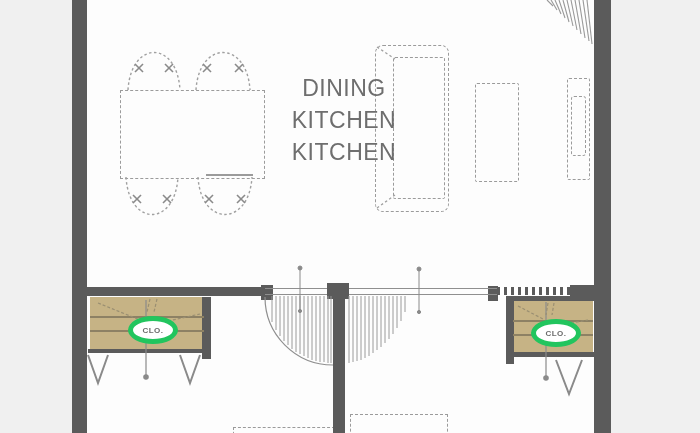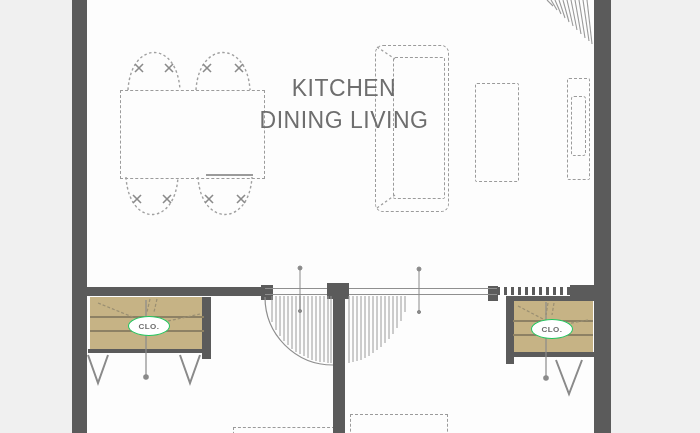--- a/index.html
+++ b/index.html
@@ -24,21 +24,21 @@
     background:repeating-linear-gradient(90deg,var(--wall) 0 3px,#ffffff 3px 7px);
   }
   .overlay{position:absolute;left:0;top:0;width:700px;height:433px;z-index:5;pointer-events:none;}
   .room-label{
     left:238px;top:72px;width:212px;z-index:6;
     text-align:center;color:var(--label-text);
     font-size:23px;line-height:32px;letter-spacing:0.5px;
   }
   .clo-badge{
     z-index:6;width:40px;height:18px;background:#ffffff;
-    border:1px solid #22c55e;border-radius:50%;
+    border:5px solid #22c55e;border-radius:50%;
     display:flex;align-items:center;justify-content:center;
     font-size:8px;font-weight:bold;color:#6b6b6b;letter-spacing:0.5px;
   }
   .solid-seg{background:var(--sketch-line);z-index:2;}
 </style>
 </head>
 <body>
 
 <div class="canvas">
 
@@ -207,22 +207,22 @@
     </g>
     <g stroke="#9a8f72" stroke-width="1.2" stroke-dasharray="3 2" fill="none">
       <line x1="518" y1="306" x2="543" y2="319"></line>
       <line x1="566" y1="324" x2="588" y2="320"></line>
       <line x1="548" y1="303" x2="546" y2="315"></line>
       <line x1="554" y1="303" x2="552" y2="315"></line>
     </g>
   </svg>
 
   <div class="abs room-label">
-    <div>KITCHEN</div>
-    <div>DINING LIVING</div>
+    <div>DINING</div>
+    <div>KITCHEN KITCHEN</div>
   </div>
 
   <div class="abs clo-badge" style="left:128px;top:316px;">
     <span>CLO.</span>
   </div>
   <div class="abs clo-badge" style="left:531px;top:319px;">
     <span>CLO.</span>
   </div>
 
 </div>

